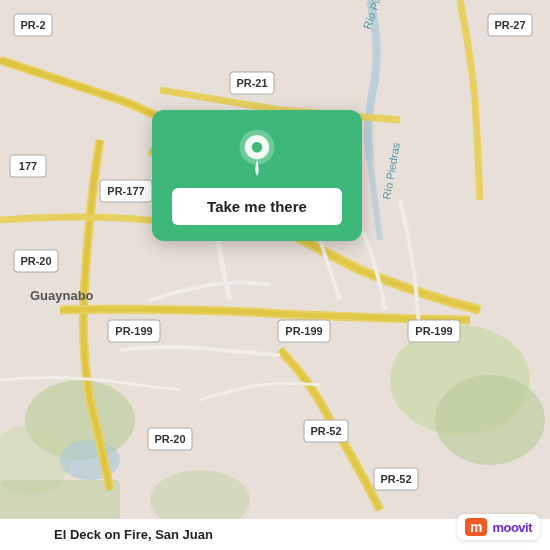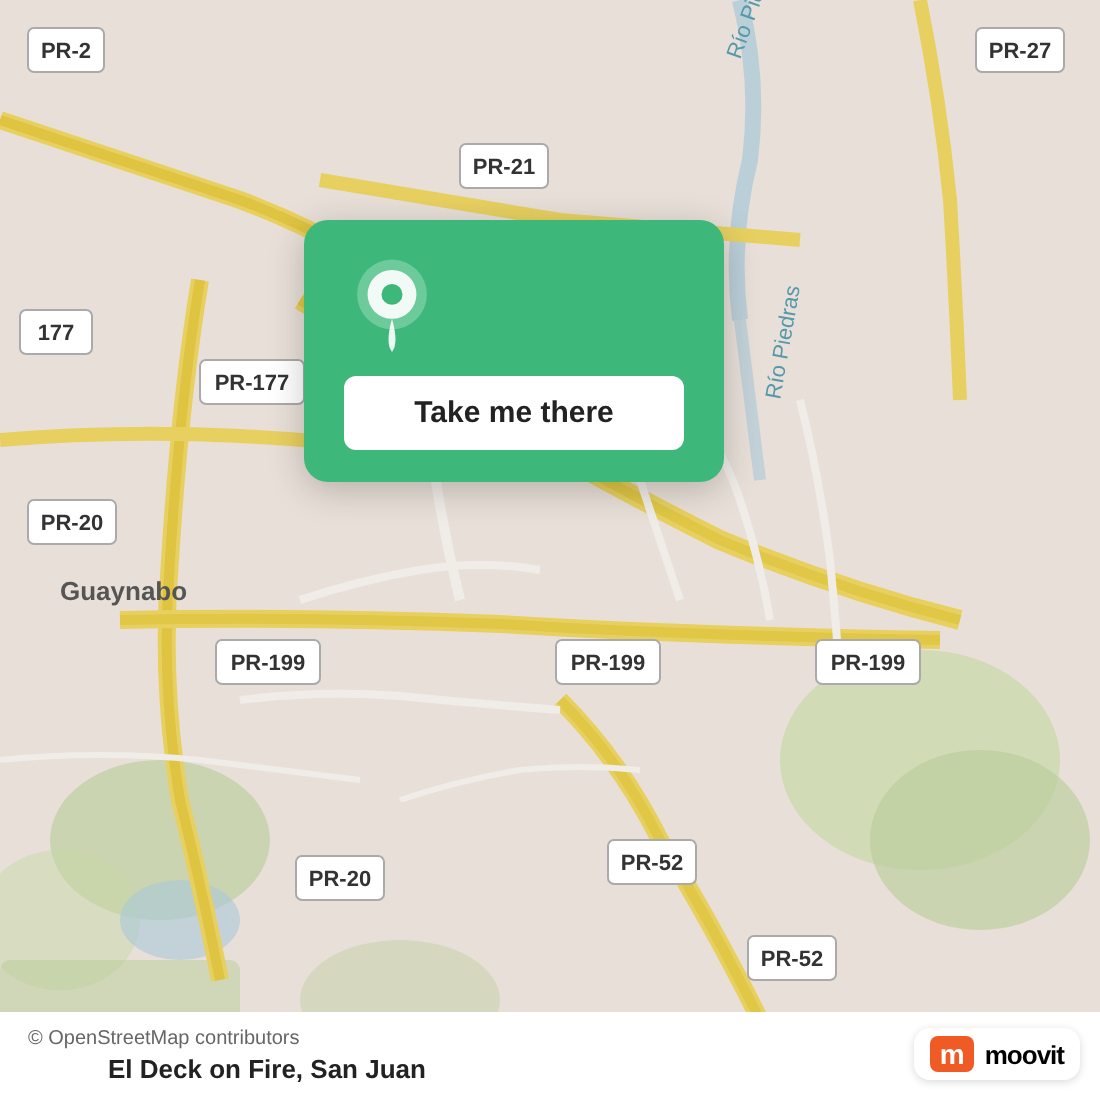--- a/index.html
+++ b/index.html
@@ -28,21 +28,21 @@
     
     #action-card {
       position: absolute;
       top: 110px;
       left: 152px;
       width: 210px;
       background: #3db87a;
       border-radius: 12px;
       display: flex;
       flex-direction: column;
-      align-items: flex-start;
+      align-items: center;
       padding: 18px 20px 16px 20px;
       box-shadow: 0 4px 18px rgba(0,0,0,0.22);
     }
 
     #pin-icon {
       width: 48px;
       height: 48px;
       margin-bottom: 12px;
     }
 
@@ -103,21 +103,21 @@
       color: white;
       border-radius: 4px;
       font-weight: 900;
       font-size: 14px;
       padding: 1px 5px;
     }
 
     #moovit-text {
       font-size: 13px;
       font-weight: 700;
-      color: #000000;
+      color: #6d28d9;
       letter-spacing: -0.5px;
     }
   </style>
 </head>
 <body>
 
 <div id="map-container">
 
   <svg id="map-svg" viewBox="0 0 550 550" xmlns="http://www.w3.org/2000/svg">
 
@@ -212,21 +212,20 @@
       <circle cx="24" cy="22" r="20" fill="white" opacity="0.25"></circle>
       <circle cx="24" cy="22" r="14" fill="white" opacity="0.9"></circle>
       <circle cx="24" cy="22" r="6" fill="#3db87a"></circle>
       <path d="M24 36 Q20 50 24 55 Q28 50 24 36Z" fill="white" opacity="0.9"></path>
     </svg>
 
     <button id="action-button">Take me there</button>
   </div>
 
   <div id="bottom-bar">
-    <span id="osm-credit">© OpenStreetMap contributors</span>
     <span id="place-name">El Deck on Fire, San Juan</span>
   </div>
 
   <div id="moovit-logo">
     <span id="moovit-m">m</span>
     <span id="moovit-text">moovit</span>
   </div>
 </div>
 
 </body></html>

